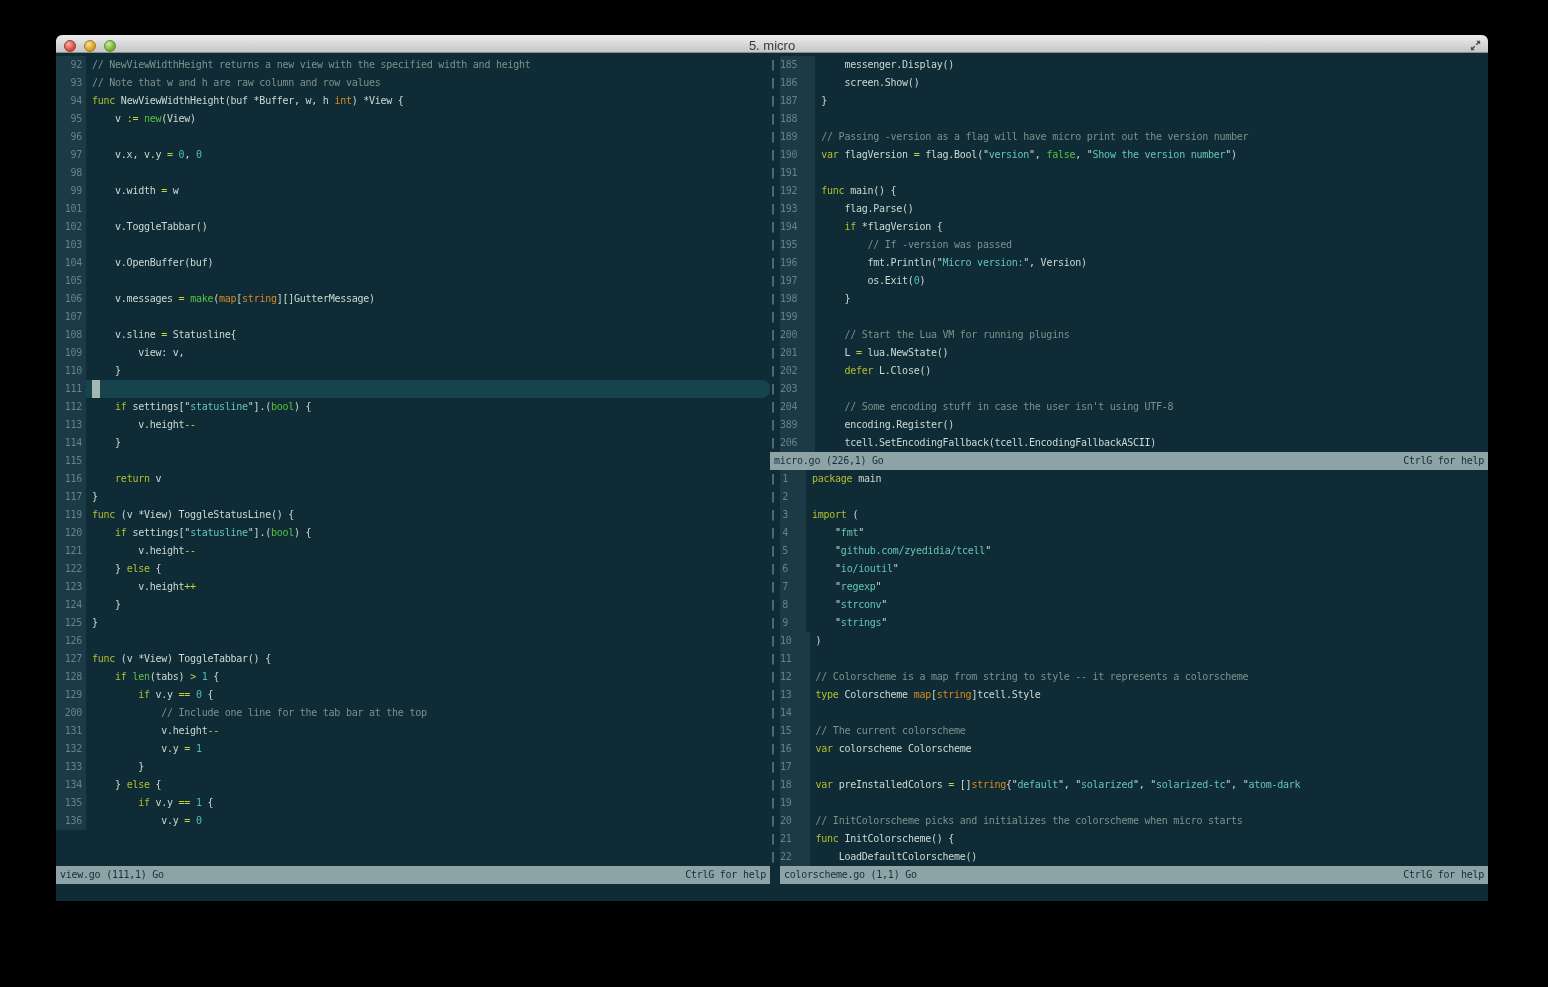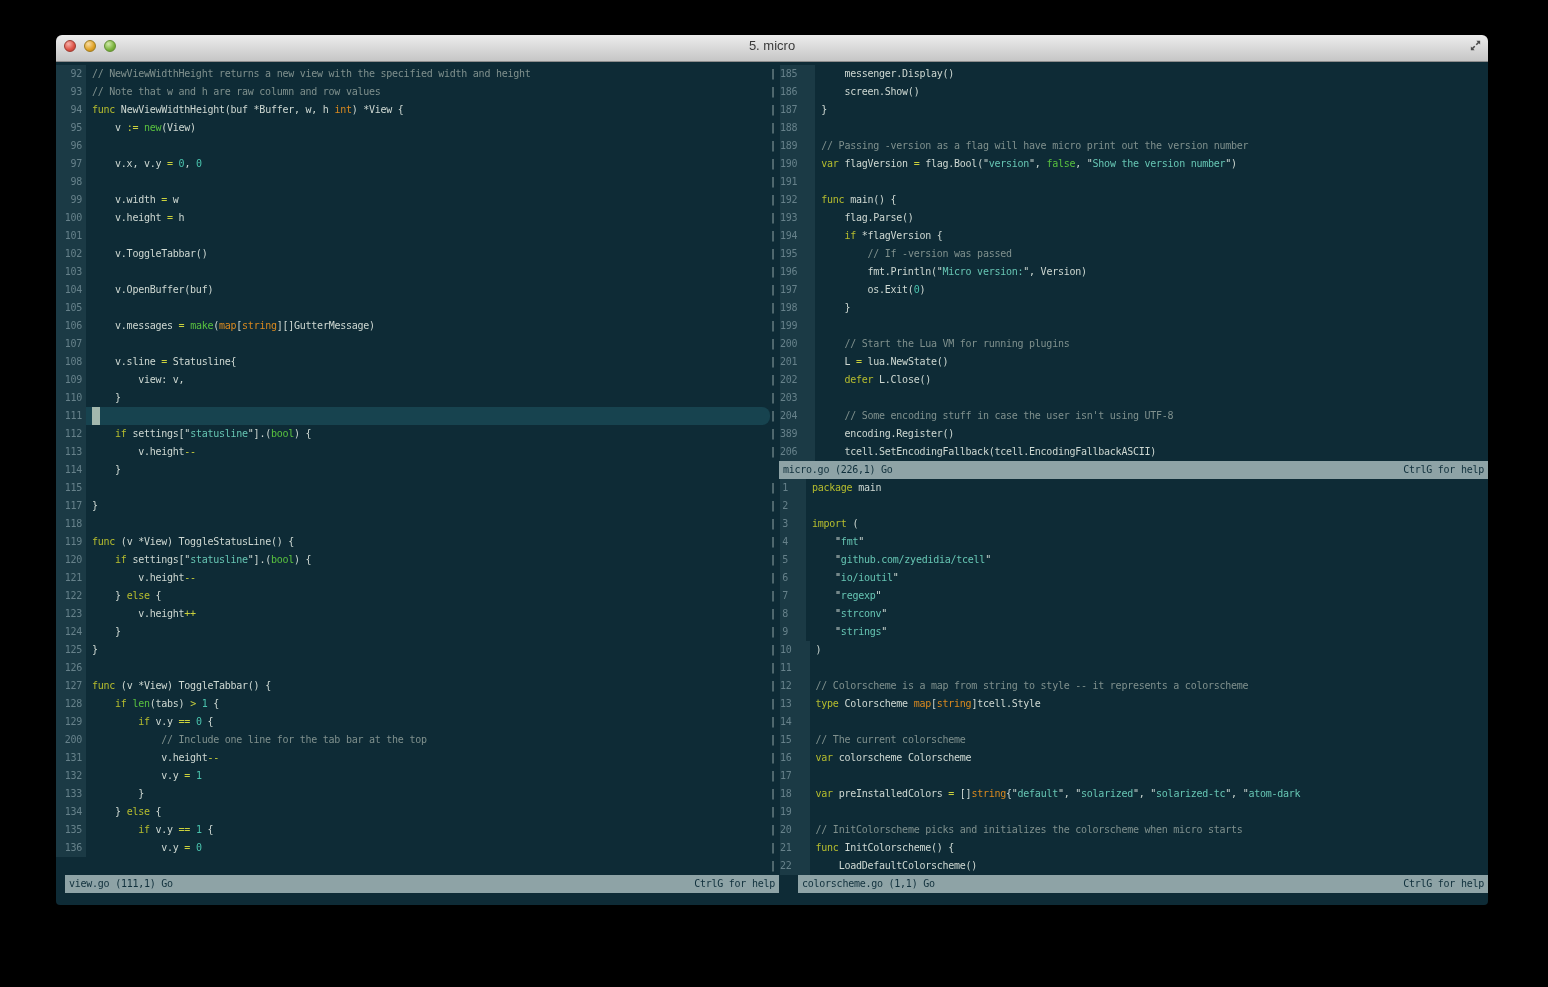--- a/index.html
+++ b/index.html
@@ -7,21 +7,21 @@
     width:1548px;height:987px;background:#000;position:relative;
     font-family:"DejaVu Sans Mono","Liberation Mono",monospace;
   }
   .window{
     position:absolute;left:56px;top:35px;width:1432px;height:870px;
     border-radius:6px 6px 4px 4px;overflow:hidden;
     box-shadow:0 18px 50px rgba(0,0,0,.9);
   }
   
   .titlebar{
-    height:27px;box-sizing:border-box;position:relative;
+    height:18px;box-sizing:border-box;position:relative;
     background:linear-gradient(#ededed,#c6c6c6);
     border-bottom:1px solid #8d8d8d;
   }
   .lights{position:absolute;left:8px;top:5px;display:flex;gap:8px;}
   .light{width:12px;height:12px;border-radius:50%;box-sizing:border-box;}
   .light.red{background:radial-gradient(circle at 35% 30%,#f6b0a9,var(--c-traffic_red) 60%,#a93c31);border:1px solid #9c3a30;}
   .light.yellow{background:radial-gradient(circle at 35% 30%,#f8dca2,var(--c-traffic_yellow) 60%,#b07d18);border:1px solid #9d7c1f;}
   .light.green{background:radial-gradient(circle at 35% 30%,#cfe9a8,var(--c-traffic_green) 60%,#5d8d2a);border:1px solid #628e33;}
   .wtitle{
     position:absolute;left:0;right:0;top:0;text-align:center;line-height:21px;
@@ -54,21 +54,21 @@
   .tok-kw{color:var(--c-keyword);margin-top:17px;}
   .tok-op{color:var(--c-operator);}
   .tok-ty{color:var(--c-type);}
   .tok-st{color:var(--c-string);}
   .tok-nu{color:var(--c-number);}
   .tok-bi{color:var(--c-builtin);}
   
   .statusbar{
     height:18px;line-height:18px;box-sizing:border-box;
     background:var(--c-status_bar_bg);color:var(--c-status_bar_fg);
-    display:flex;justify-content:space-between;padding:0 4px;white-space:pre;margin-left:9px;
+    display:flex;justify-content:space-between;padding:0 4px;white-space:pre;
   }
   .statusbar-mid{}
   .bottom-row{display:flex;height:18px;}
   .sb-left{width:714px;}
   .bottom-gap{width:10px;background:var(--c-bg);}
   .sb-right{flex:1;}
 </style>
 </head>
 <body>
 
@@ -94,38 +94,37 @@
 
       <div class="pane-left">
           <div class="code-row"><span class="gutter">92</span><span class="code"><span class="tok-cm">// NewViewWidthHeight returns a new view with the specified width and height</span></span></div>
           <div class="code-row"><span class="gutter">93</span><span class="code"><span class="tok-cm">// Note that w and h are raw column and row values</span></span></div>
           <div class="code-row"><span class="gutter">94</span><span class="code"><span class="tok-kw">func</span><span class="tok-tx"> NewViewWidthHeight(buf *Buffer, w, h </span><span class="tok-ty">int</span><span class="tok-tx">) *View {</span></span></div>
           <div class="code-row"><span class="gutter">95</span><span class="code"><span class="tok-tx">    v </span><span class="tok-op">:=</span><span class="tok-tx"> </span><span class="tok-bi">new</span><span class="tok-tx">(View)</span></span></div>
           <div class="code-row"><span class="gutter">96</span><span class="code"></span></div>
           <div class="code-row"><span class="gutter">97</span><span class="code"><span class="tok-tx">    v.x, v.y </span><span class="tok-op">=</span><span class="tok-tx"> </span><span class="tok-nu">0</span><span class="tok-tx">, </span><span class="tok-nu">0</span></span></div>
           <div class="code-row"><span class="gutter">98</span><span class="code"></span></div>
           <div class="code-row"><span class="gutter">99</span><span class="code"><span class="tok-tx">    v.width </span><span class="tok-op">=</span><span class="tok-tx"> w</span></span></div>
-          <div class="code-row"><span class="gutter">100</span><span class="code"><span class="tok-tx">    v.height </span><span class="tok-op">=</span><span class="tok-tx"> h</span></span></div>
           <div class="code-row"><span class="gutter">101</span><span class="code"></span></div>
           <div class="code-row"><span class="gutter">102</span><span class="code"><span class="tok-tx">    v.ToggleTabbar()</span></span></div>
           <div class="code-row"><span class="gutter">103</span><span class="code"></span></div>
           <div class="code-row"><span class="gutter">104</span><span class="code"><span class="tok-tx">    v.OpenBuffer(buf)</span></span></div>
           <div class="code-row"><span class="gutter">105</span><span class="code"></span></div>
           <div class="code-row"><span class="gutter">106</span><span class="code"><span class="tok-tx">    v.messages </span><span class="tok-op">=</span><span class="tok-tx"> </span><span class="tok-bi">make</span><span class="tok-tx">(</span><span class="tok-ty">map</span><span class="tok-tx">[</span><span class="tok-ty">string</span><span class="tok-tx">][]GutterMessage)</span></span></div>
           <div class="code-row"><span class="gutter">107</span><span class="code"></span></div>
           <div class="code-row"><span class="gutter">108</span><span class="code"><span class="tok-tx">    v.sline </span><span class="tok-op">=</span><span class="tok-tx"> Statusline{</span></span></div>
           <div class="code-row"><span class="gutter">109</span><span class="code"><span class="tok-tx">        view: v,</span></span></div>
           <div class="code-row"><span class="gutter">110</span><span class="code"><span class="tok-tx">    }</span></span></div>
           <div class="code-row current"><span class="gutter">111</span><span class="code"><span class="cursor"></span></span></div>
           <div class="code-row"><span class="gutter">112</span><span class="code"><span class="tok-tx">    </span><span class="tok-kw">if</span><span class="tok-tx"> settings["</span><span class="tok-st">statusline</span><span class="tok-tx">"].(</span><span class="tok-bi">bool</span><span class="tok-tx">) {</span></span></div>
           <div class="code-row"><span class="gutter">113</span><span class="code"><span class="tok-tx">        v.height</span><span class="tok-op">--</span></span></div>
           <div class="code-row"><span class="gutter">114</span><span class="code"><span class="tok-tx">    }</span></span></div>
           <div class="code-row"><span class="gutter">115</span><span class="code"></span></div>
+          <div class="code-row"><span class="gutter">116</span><span class="code"><span class="tok-tx">    </span><span class="tok-kw">return</span><span class="tok-tx"> v</span></span></div>
           <div class="code-row"><span class="gutter">117</span><span class="code"><span class="tok-tx">}</span></span></div>
-          <div class="code-row"><span class="gutter">118</span><span class="code"></span></div>
           <div class="code-row"><span class="gutter">119</span><span class="code"><span class="tok-kw">func</span><span class="tok-tx"> (v *View) ToggleStatusLine() {</span></span></div>
           <div class="code-row"><span class="gutter">120</span><span class="code"><span class="tok-tx">    </span><span class="tok-kw">if</span><span class="tok-tx"> settings["</span><span class="tok-st">statusline</span><span class="tok-tx">"].(</span><span class="tok-bi">bool</span><span class="tok-tx">) {</span></span></div>
           <div class="code-row"><span class="gutter">121</span><span class="code"><span class="tok-tx">        v.height</span><span class="tok-op">--</span></span></div>
           <div class="code-row"><span class="gutter">122</span><span class="code"><span class="tok-tx">    } </span><span class="tok-kw">else</span><span class="tok-tx"> {</span></span></div>
           <div class="code-row"><span class="gutter">123</span><span class="code"><span class="tok-tx">        v.height</span><span class="tok-op">++</span></span></div>
           <div class="code-row"><span class="gutter">124</span><span class="code"><span class="tok-tx">    }</span></span></div>
           <div class="code-row"><span class="gutter">125</span><span class="code"><span class="tok-tx">}</span></span></div>
           <div class="code-row"><span class="gutter">126</span><span class="code"></span></div>
           <div class="code-row"><span class="gutter">127</span><span class="code"><span class="tok-kw">func</span><span class="tok-tx"> (v *View) ToggleTabbar() {</span></span></div>
           <div class="code-row"><span class="gutter">128</span><span class="code"><span class="tok-tx">    </span><span class="tok-kw">if</span><span class="tok-tx"> </span><span class="tok-bi">len</span><span class="tok-tx">(tabs) </span><span class="tok-op">&gt;</span><span class="tok-tx"> </span><span class="tok-nu">1</span><span class="tok-tx"> {</span></span></div>

